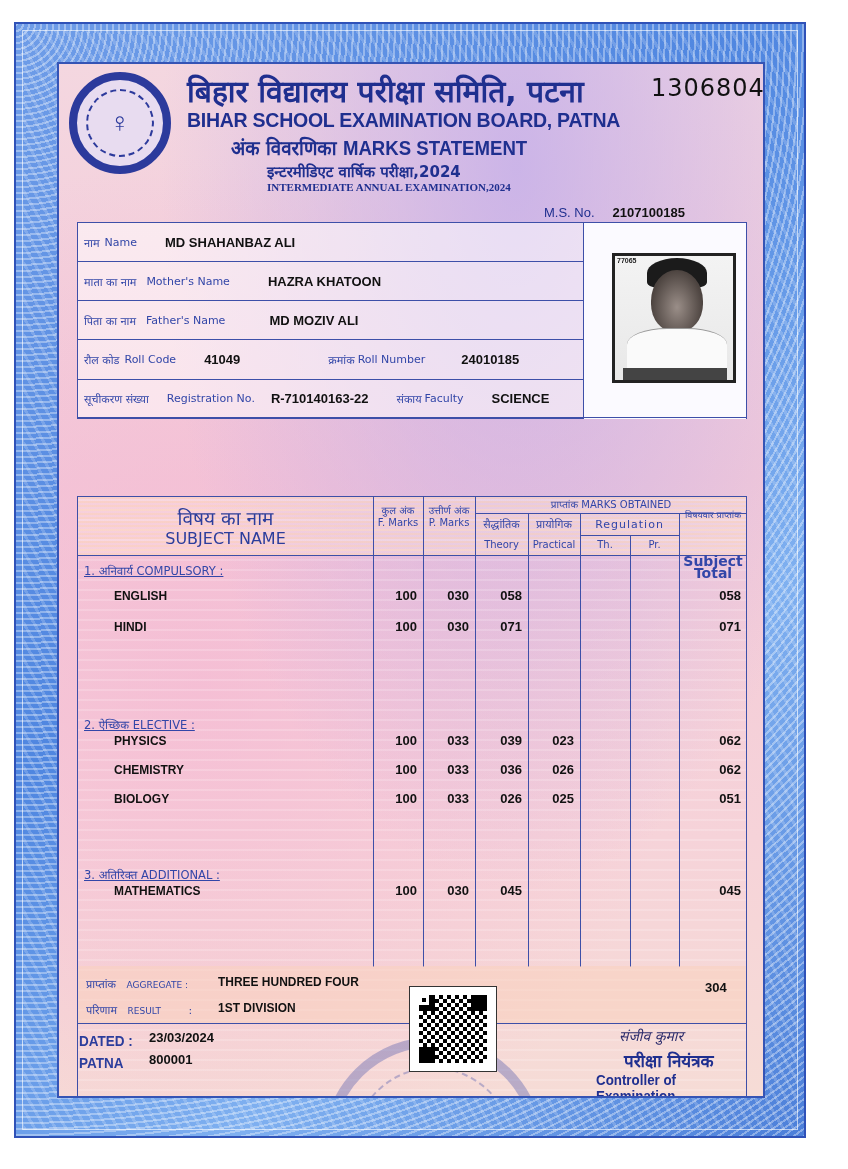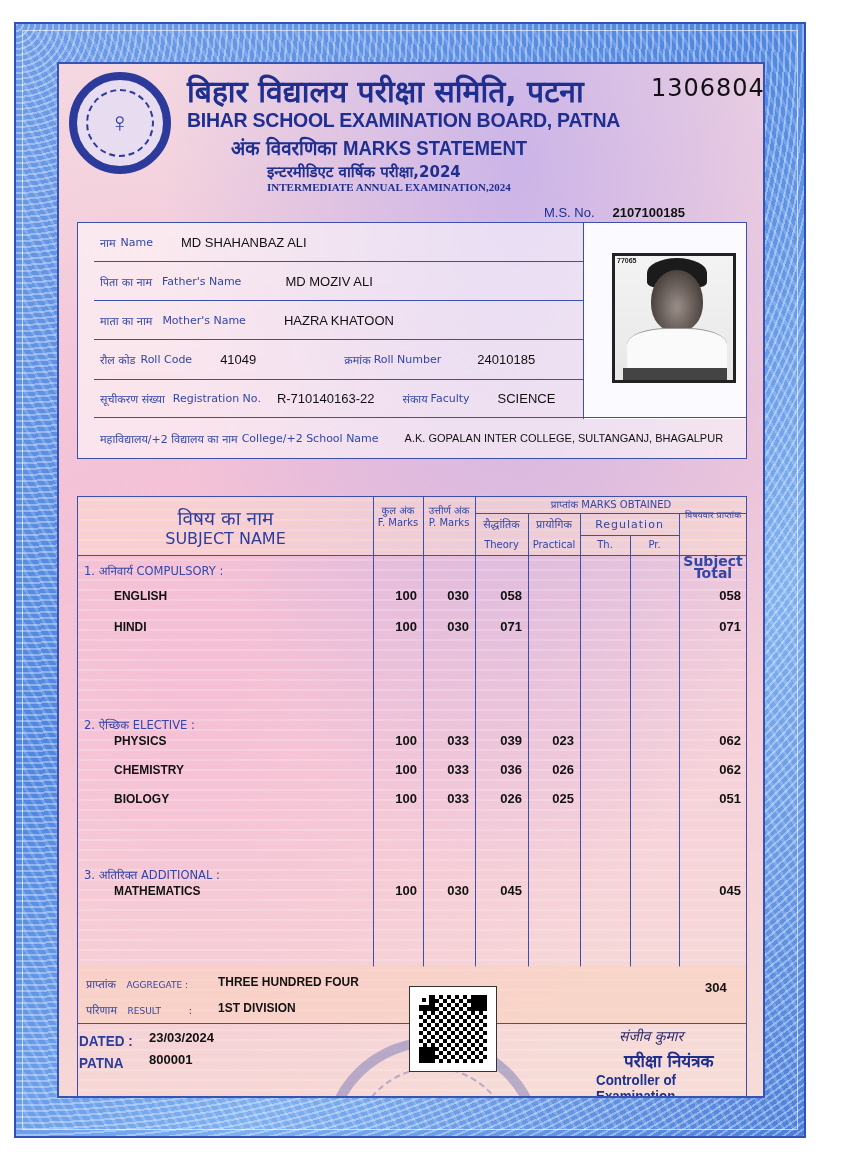--- a/index.html
+++ b/index.html
@@ -24,41 +24,41 @@
           display:flex; align-items:center; justify-content:center; }
   .seal-inner { width:64px; height:64px; border-radius:50%; border:2px dashed #2c3a9c; display:flex; align-items:center; justify-content:center; color:#2c3a9c; font-size:28px; }
   .t-hindi { left:128px; top:6px; font-family:"DejaVu Sans", sans-serif; font-size:30px; color:#1f2f8f; font-weight:bold; letter-spacing:0px; }
   .serial { left:592px; top:10px; font-family:"DejaVu Sans", sans-serif; font-size:24px; color:#111; letter-spacing:1px; }
   .t-eng { left:128px; top:44px; font-size:21px; font-weight:bold; color:#1f2f8f; letter-spacing:-0.3px; transform:scaleX(0.93); transform-origin:left; }
   .t-marks { left:172px; top:70px; font-size:20px; font-weight:bold; color:#1f2f8f; font-family:"DejaVu Sans", sans-serif; transform:scaleX(0.93); transform-origin:left; }
   .t-inter-h { left:208px; top:97px; font-size:15px; font-weight:bold; color:#1f2f8f; font-family:"DejaVu Sans", sans-serif; }
   .t-inter-e { left:208px; top:117px; font-size:11px; font-weight:bold; color:#1f2f8f; font-family:"Liberation Serif", serif; }
   .ms-no { left:485px; top:141px; font-size:13px; color:#1f2f8f; }
   .ms-no b { color:#111; margin-left:18px; }
-  .grid { position:absolute; left:18px; top:158px; width:670px; background:rgba(255,255,255,0.55); border:1.5px solid #3d4fa8; box-sizing:border-box;padding-left:16px; }
+  .grid { position:absolute; left:18px; top:158px; width:670px; background:rgba(255,255,255,0.55); border:1.5px solid #3d4fa8; box-sizing:border-box; }
   .row { position:relative; border-bottom:1.5px solid #3d4fa8; box-sizing:border-box; display:flex; align-items:center; }
   .lbl { color:#3246a8; font-size:11px; font-family:"DejaVu Sans", sans-serif; }
-  .val { color:#111; font-weight:normal; font-size:13px; }
+  .val { color:#111; font-weight:bold; font-size:13px; }
   .photo-cell { position:absolute; right:0; top:0; width:162px; height:196px; border-left:1.5px solid #3d4fa8; background:#fbfaff; }
   .photo { position:absolute; left:28px; top:30px; width:124px; height:130px; border:3px solid #222; background:linear-gradient(180deg,#f3f3f3,#e8e8e8); box-sizing:border-box; overflow:hidden; }
   .photo .tag { position:absolute; left:2px; top:1px; font-size:7px; font-weight:bold; color:#222; }
   .head { position:absolute; left:36px; top:8px; width:52px; height:62px; border-radius:50% 50% 45% 45%; background:radial-gradient(ellipse at 50% 60%,#9a8e88,#4d4440 70%); }
   .hair { position:absolute; left:32px; top:2px; width:60px; height:30px; border-radius:50% 50% 20% 20%; background:#1b1b1b; }
   .shirt { position:absolute; left:12px; top:72px; width:100px; height:40px; border-radius:40% 40% 0 0; background:#fafafa; border-top:1px solid #999; }
   .desk { position:absolute; left:8px; bottom:0; width:104px; height:12px; background:#444; }
   .marks { position:absolute; left:18px; top:432px; width:670px; border:1.5px solid #3d4fa8; box-sizing:border-box; height:606px;
            background: repeating-linear-gradient(0deg, rgba(255,255,255,0.18) 0 2px, rgba(255,255,255,0) 2px 10px); }
   .mh { position:absolute; left:0; top:0; width:100%; height:58px; border-bottom:1.5px solid #3d4fa8;
         background: repeating-linear-gradient(0deg, rgba(255,220,190,0.55) 0 2px, rgba(255,240,230,0.3) 2px 4px); }
   .vline { position:absolute; top:0; width:0; border-left:1.2px solid #3d4fa8; }
   .hl { position:absolute; height:0; border-top:1.2px solid #3d4fa8; }
   .hcell { position:absolute; text-align:center; color:#3246a8; font-size:10px; font-family:"DejaVu Sans", sans-serif; line-height:12px; }
   .subj-h1 { left:0; width:295px; top:8px; font-size:19px; color:#2b3d9c; text-align:center; position:absolute; font-family:"DejaVu Sans", sans-serif; }
   .subj-h2 { left:0; width:295px; top:32px; font-size:16px; color:#2b3d9c; text-align:center; position:absolute; font-family:"DejaVu Sans", sans-serif; }
-  .sect { position:absolute; left:6px; color:#3246a8; font-size:11.5px; font-family:"DejaVu Sans", sans-serif; }
+  .sect { position:absolute; left:6px; color:#3246a8; font-size:11.5px; font-family:"DejaVu Sans", sans-serif;text-decoration:underline; }
   .srow { position:absolute; left:0; width:100%; height:20px; }
   .sname { position:absolute; left:36px; top:0; font-weight:bold; font-size:13px; color:#111; transform:scaleX(0.92); transform-origin:left; }
   .num { position:absolute; top:0; font-weight:bold; font-size:13px; color:#111; text-align:right; }
   .agg { position:absolute; left:18px; top:902px; width:670px; height:58px; border:1.5px solid #3d4fa8; border-top:none; box-sizing:border-box; background:rgba(250,210,190,0.55); }
   .agg .lbl2 { position:absolute; left:8px; color:#3246a8; font-size:11px; font-family:"DejaVu Sans", sans-serif; }
   .agg .v { position:absolute; font-weight:bold; font-size:13px; color:#111; }
   .qr { position:absolute; left:350px; top:922px; width:88px; height:86px; background:#fff; border:1.5px solid #333; box-sizing:border-box; }
   .qr-code { position:absolute; left:9px; top:8px; width:68px; height:68px;
      background:
        linear-gradient(#000,#000) 0 0/16px 16px no-repeat,
@@ -98,58 +98,53 @@
     <span>M.S. No.</span><b>2107100185</b>
   </div>
 
   <div class="grid">
     <div class="row" style="height:39px; width:508px;">
       <span class="lbl" style="margin-left:6px;">नाम</span>
       <span class="lbl" style="margin-left:5px;">Name</span>
       <span class="val" style="margin-left:28px;">MD SHAHANBAZ ALI</span>
     </div>
     <div class="row" style="height:39px; width:508px;">
+      <span class="lbl" style="margin-left:6px;">माता का नाम</span>
+      <span class="lbl" style="margin-left:10px;">Mother's Name</span>
+      <span class="val" style="margin-left:38px;">HAZRA KHATOON</span>
+    </div>
+    <div class="row" style="height:39px; width:508px;">
       <span class="lbl" style="margin-left:6px;">पिता का नाम</span>
       <span class="lbl" style="margin-left:10px;">Father's Name</span>
       <span class="val" style="margin-left:44px;">MD MOZIV ALI</span>
-    </div>
-    <div class="row" style="height:39px; width:508px;">
-      <span class="lbl" style="margin-left:6px;">माता का नाम</span>
-      <span class="lbl" style="margin-left:10px;">Mother's Name</span>
-      <span class="val" style="margin-left:38px;">HAZRA KHATOON</span>
     </div>
     <div class="row" style="height:40px; width:508px;">
       <span class="lbl" style="margin-left:6px;">रौल कोड</span>
       <span class="lbl" style="margin-left:5px;">Roll Code</span>
       <span class="val" style="margin-left:28px;">41049</span>
       <span class="lbl" style="margin-left:88px;">क्रमांक</span>
       <span class="lbl" style="margin-left:3px;">Roll Number</span>
       <span class="val" style="margin-left:36px;">24010185</span>
     </div>
     <div class="photo-cell">
       <div class="photo">
         <span class="tag">77065</span>
         <div class="hair"></div>
         <div class="head" style="top:14px;"></div>
         <div class="shirt"></div>
         <div class="desk"></div>
       </div>
     </div>
     <div class="row" style="height:38px; width:100%;">
       <span class="lbl" style="margin-left:6px;">सूचीकरण संख्या</span>
-      <span class="lbl" style="margin-left:8px;">Registration No.</span>
+      <span class="lbl" style="margin-left:18px;">Registration No.</span>
       <span class="val" style="margin-left:16px;">R-710140163-22</span>
       <span class="lbl" style="margin-left:28px;">संकाय</span>
       <span class="lbl" style="margin-left:3px;">Faculty</span>
       <span class="val" style="margin-left:28px;">SCIENCE</span>
-    </div>
-    <div class="row" style="height:40px; width:100%; border-bottom:none;">
-      <span class="lbl" style="margin-left:6px;">महाविद्यालय/+2 विद्यालय का नाम</span>
-      <span class="lbl" style="margin-left:4px;">College/+2 School Name</span>
-      <span class="val" style="margin-left:26px; font-size:11px;">A.K. GOPALAN INTER COLLEGE, SULTANGANJ, BHAGALPUR</span>
     </div>
   </div>
 
   <div class="marks">
     <div class="wm"></div>
     <div class="mh">
       <div class="subj-h1">विषय का नाम</div>
       <div class="subj-h2">SUBJECT NAME</div>
 
       <div class="hcell" style="left:295px; width:50px; top:8px;">

